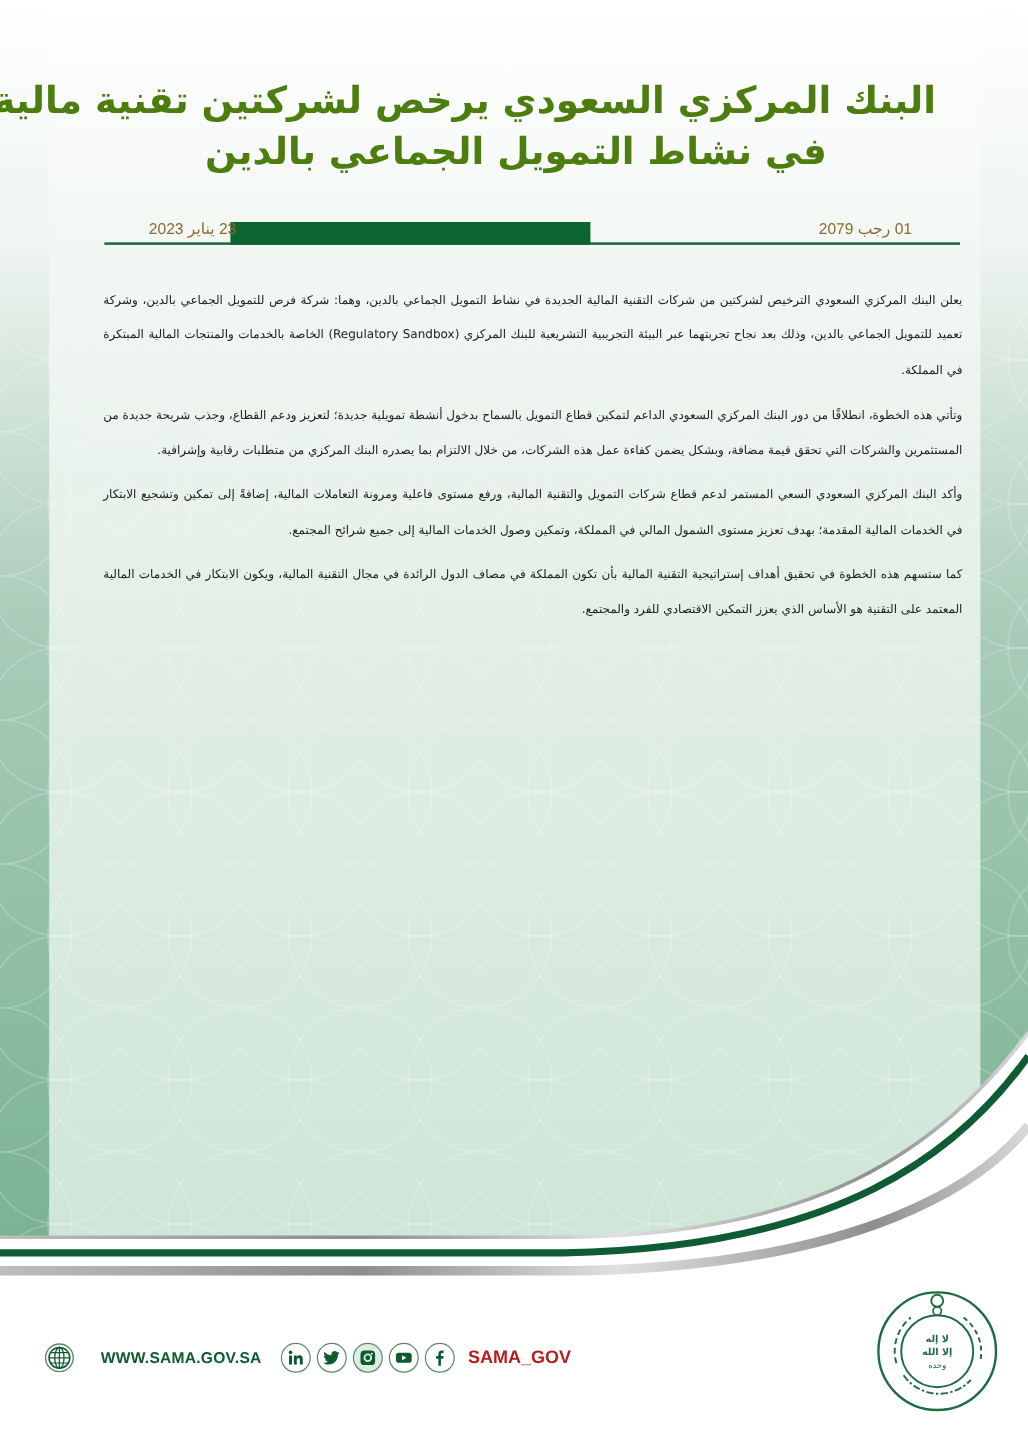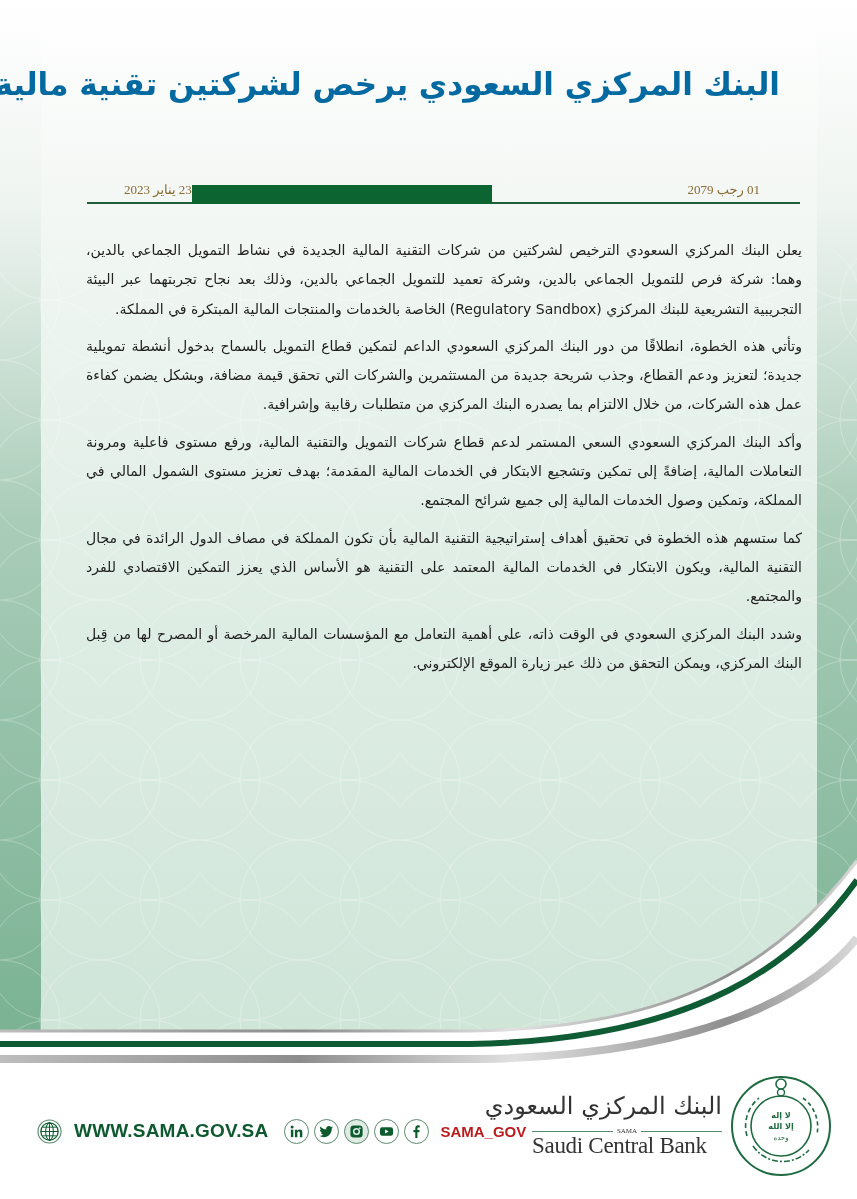--- a/index.html
+++ b/index.html
@@ -8,49 +8,49 @@
     background: #ffffff;
     font-family: "DejaVu Sans", sans-serif;
   }
   #bg-svg { position: absolute; left: 0; top: 0; width: 857px; height: 1199px; z-index: 0; }
 
   .content { position: absolute; left: 0; top: 0; width: 857px; height: 1199px; z-index: 2; }
 
   .title {
     position: absolute; left: 80px; width: 700px; top: 63px;
     text-align: center; direction: rtl;
-    color: #0369a1; font-weight: bold; font-size: 31px; line-height: 43px;
+    color: #4d7c0f; font-weight: bold; font-size: 31px; line-height: 43px;
     font-family: "DejaVu Sans", sans-serif;
   }
   .title div { white-space: nowrap; }
 
   .date-bar { position: absolute; left: 87px; top: 176px; width: 713px; height: 28px; }
   .date-line { position: absolute; left: 0; right: 0; bottom: 0; height: 2px; background: #1b5e37; }
   .date-block { position: absolute; left: 105px; width: 300px; bottom: 0; height: 19px; background: #0c6430; }
   .date-text {
     position: absolute; bottom: 6px; font-size: 13px; color: #8a6a33;
-    direction: rtl; white-space: nowrap; font-family: Liberation Serif, serif;
+    direction: rtl; white-space: nowrap; font-family: Liberation Sans, sans-serif;
   }
   .date-hijri { right: 40px; }
   .date-greg { left: 37px; }
 
   .body-text {
     position: absolute; left: 86px; width: 716px; top: 236px;
     direction: rtl; text-align: justify; text-align-last: right;
-    color: #222222; font-size: 14px; line-height: 29.3px;
+    color: #222222; font-size: 10px; line-height: 29.3px;
   }
   .body-text p { margin: 0 0 8px 0; }
 
   .footer-links {
     position: absolute; left: 37px; top: 1116px; height: 30px;
     display: flex; align-items: center; gap: 4px; direction: ltr;
   }
   .globe-icon { width: 25px; height: 25px; }
   .site-url {
-    color: #0c5a2e; font-weight: bold; font-size: 19px; margin-left: 8px; margin-right: 12px;
+    color: #0c5a2e; font-weight: bold; font-size: 13px; margin-left: 18px; margin-right: 12px;
     letter-spacing: 0.2px; font-family: "Liberation Sans", sans-serif;
   }
   .social-icon {
     width: 23px; height: 23px; border-radius: 50%; border: 1.2px solid #5a8a6c;
     display: flex; align-items: center; justify-content: center; margin-right: 1px;
     background: #fff;
   }
   .social-icon svg { width: 15px; height: 15px; }
   .handle {
     color: #b91c1c; font-weight: bold; font-size: 15px; margin-left: 6px;
@@ -119,35 +119,35 @@
   <path d="M0,1031 L470,1031 C680,1029 780,961 857,861" fill="none" stroke="url(#silverGrad)" stroke-width="3"></path>
 
   <path d="M0,1044 L470,1044 C700,1040 800,960 857,880" fill="none" stroke="#0f5c34" stroke-width="6"></path>
 
   <path d="M0,1059 L480,1059 C720,1055 820,985 857,938" fill="none" stroke="url(#silverGrad)" stroke-width="8"></path>
 </svg>
 
 <div class="content">
   <div class="title">
     <div>البنك المركزي السعودي يرخص لشركتين تقنية مالية</div>
+    <div>في نشاط التمويل الجماعي بالدين</div>
   </div>
 
   <div class="date-bar">
     <div class="date-line"></div>
     <div class="date-block"></div>
     <span class="date-text date-hijri">01 رجب 2079</span>
     <span class="date-text date-greg">23 يناير 2023</span>
   </div>
 
   <div class="body-text">
     <p>يعلن البنك المركزي السعودي الترخيص لشركتين من شركات التقنية المالية الجديدة في نشاط التمويل الجماعي بالدين، وهما: شركة فرص للتمويل الجماعي بالدين، وشركة تعميد للتمويل الجماعي بالدين، وذلك بعد نجاح تجربتهما عبر البيئة التجريبية التشريعية للبنك المركزي (Regulatory Sandbox) الخاصة بالخدمات والمنتجات المالية المبتكرة في المملكة.</p>
     <p>وتأتي هذه الخطوة، انطلاقًا من دور البنك المركزي السعودي الداعم لتمكين قطاع التمويل بالسماح بدخول أنشطة تمويلية جديدة؛ لتعزيز ودعم القطاع، وجذب شريحة جديدة من المستثمرين والشركات التي تحقق قيمة مضافة، وبشكل يضمن كفاءة عمل هذه الشركات، من خلال الالتزام بما يصدره البنك المركزي من متطلبات رقابية وإشرافية.</p>
     <p>وأكد البنك المركزي السعودي السعي المستمر لدعم قطاع شركات التمويل والتقنية المالية، ورفع مستوى فاعلية ومرونة التعاملات المالية، إضافةً إلى تمكين وتشجيع الابتكار في الخدمات المالية المقدمة؛ بهدف تعزيز مستوى الشمول المالي في المملكة، وتمكين وصول الخدمات المالية إلى جميع شرائح المجتمع.</p>
     <p>كما ستسهم هذه الخطوة في تحقيق أهداف إستراتيجية التقنية المالية بأن تكون المملكة في مصاف الدول الرائدة في مجال التقنية المالية، ويكون الابتكار في الخدمات المالية المعتمد على التقنية هو الأساس الذي يعزز التمكين الاقتصادي للفرد والمجتمع.</p>
-    <p>وشدد البنك المركزي السعودي في الوقت ذاته، على أهمية التعامل مع المؤسسات المالية المرخصة أو المصرح لها من قِبل البنك المركزي، ويمكن التحقق من ذلك عبر زيارة الموقع الإلكتروني.</p>
   </div>
 
   <div class="footer-links">
     <svg class="globe-icon" viewBox="0 0 26 26">
       <circle cx="13" cy="13" r="12" fill="#fff" stroke="#5a8a6c" stroke-width="1.2"></circle>
       <circle cx="13" cy="13" r="9" fill="none" stroke="#0c5a2e" stroke-width="1.3"></circle>
       <ellipse cx="13" cy="13" rx="4" ry="9" fill="none" stroke="#0c5a2e" stroke-width="1.1"></ellipse>
       <line x1="4" y1="13" x2="22" y2="13" stroke="#0c5a2e" stroke-width="1.1"></line>
       <line x1="13" y1="4" x2="13" y2="22" stroke="#0c5a2e" stroke-width="1.1"></line>
       <line x1="5.5" y1="8.5" x2="20.5" y2="8.5" stroke="#0c5a2e" stroke-width="1"></line>
@@ -181,29 +181,20 @@
         </svg>
     </span>
     <span class="social-icon">
       <svg viewBox="0 0 16 16">
           <path d="M9 15V8.8h2l.3-2.4H9V4.9c0-.7.2-1.2 1.2-1.2h1.2V1.6C11.2 1.5 10.5 1.4 9.7 1.4 7.9 1.4 6.7 2.5 6.7 4.5v1.9H4.7v2.4h2V15z" fill="#0c5a2e"></path>
         </svg>
     </span>
     <span class="handle">SAMA_GOV</span>
   </div>
 
-  <div class="bank-logo">
-    <div class="bank-ar">البنك المركزي السعودي</div>
-    <div class="bank-sama-row">
-      <span class="ln"></span>
-      <span class="bank-sama">SAMA</span>
-      <span class="ln"></span>
-    </div>
-    <div class="bank-en">Saudi Central Bank</div>
-  </div>
 
   <svg class="seal" viewBox="0 0 104 104">
     <circle cx="52" cy="52" r="49" fill="#fff" stroke="#1e6b40" stroke-width="2"></circle>
     <circle cx="52" cy="52" r="30" fill="none" stroke="#1e6b40" stroke-width="1.6"></circle>
     <circle cx="52" cy="10" r="5" fill="none" stroke="#1e6b40" stroke-width="1.6"></circle>
     <circle cx="52" cy="18.5" r="3.5" fill="none" stroke="#1e6b40" stroke-width="1.4"></circle>
     <path d="M18 62 A36 36 0 0 1 30 24" fill="none" stroke="#1e6b40" stroke-width="1.6" stroke-dasharray="5 3"></path>
     <path d="M74 24 A36 36 0 0 1 88 60" fill="none" stroke="#1e6b40" stroke-width="1.6" stroke-dasharray="4 3"></path>
     <path d="M24 72 A36 36 0 0 0 80 76" fill="none" stroke="#1e6b40" stroke-width="1.6" stroke-dasharray="6 2 2 2"></path>
     <text x="52" y="44" text-anchor="middle" font-size="8" fill="#1e6b40" font-family="DejaVu Sans, sans-serif" font-weight="bold">لا إله</text>

